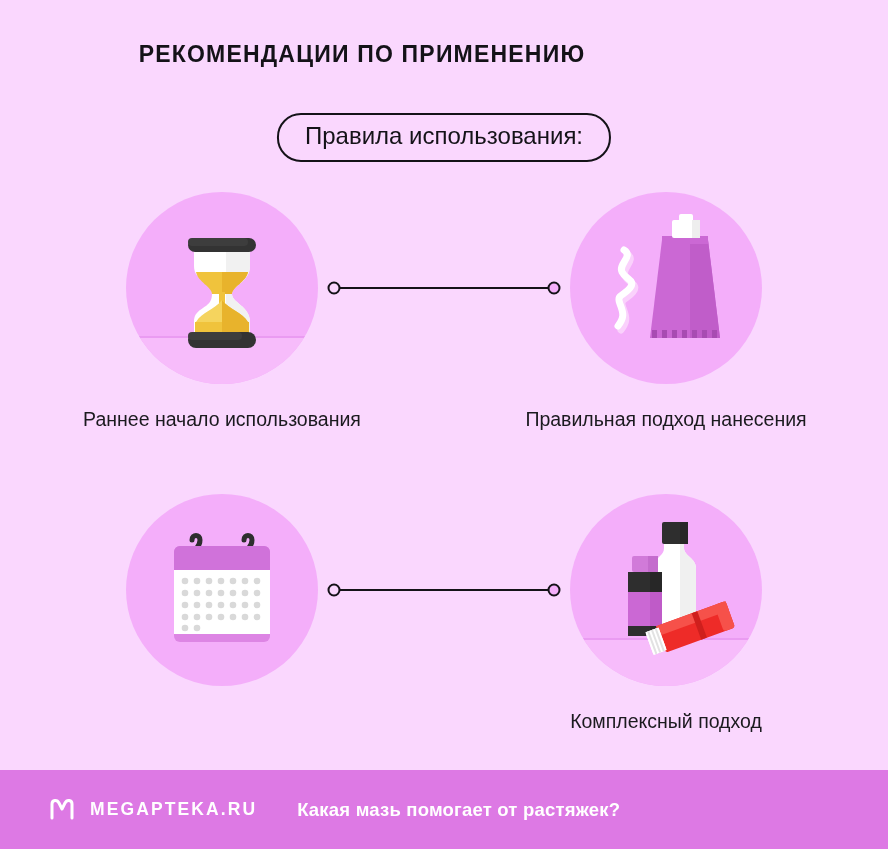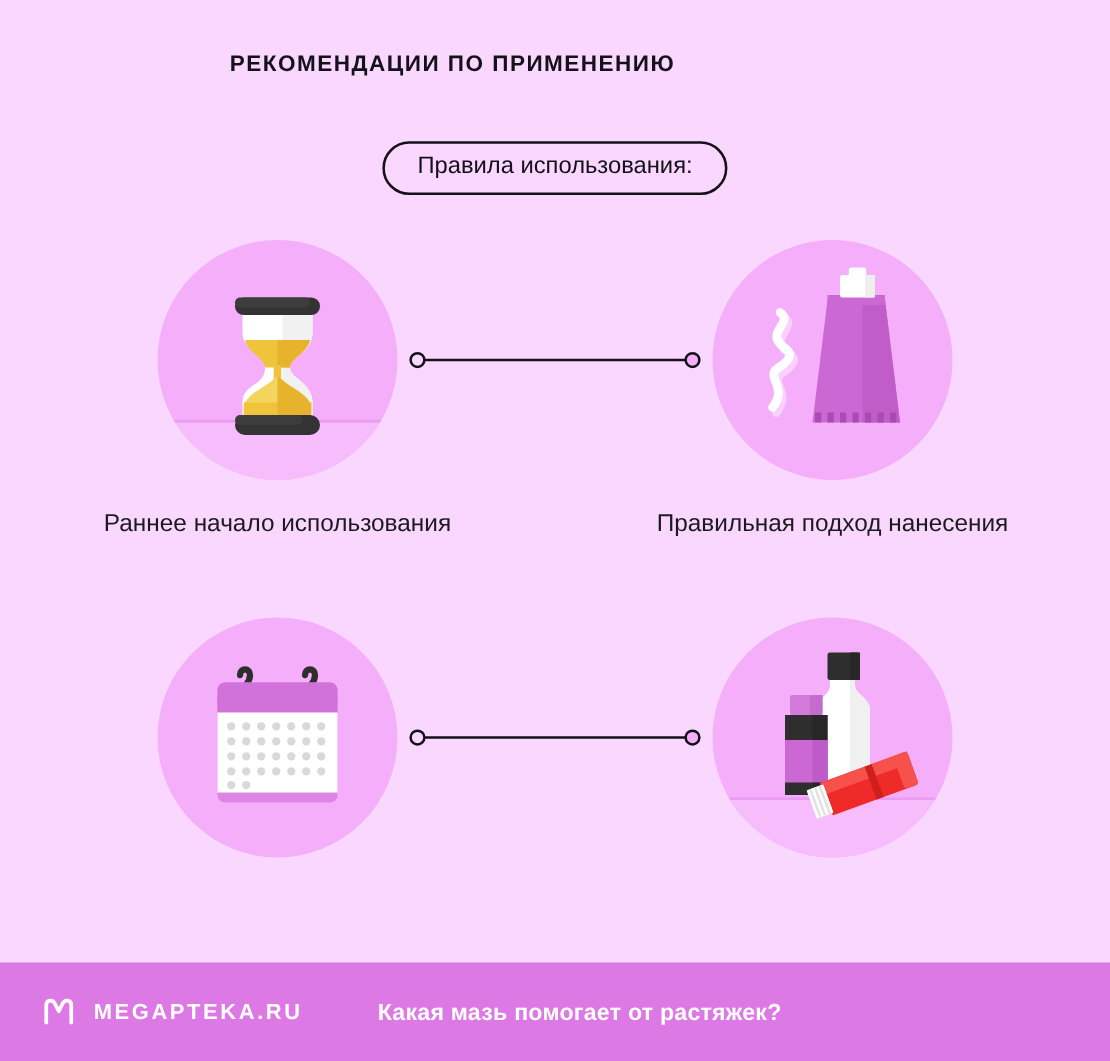--- a/index.html
+++ b/index.html
@@ -21,35 +21,35 @@
     background: #fad7fe;
   }
 
   
   .title {
     position: absolute;
     top: 41px;
     left: 0;
     width: 724px;
     text-align: center;
-    font-size: 18px;
+    font-size: 23px;
     font-weight: bold;
     letter-spacing: 1.2px;
     color: #141218;
     line-height: 1.2;
   }
   .pill {
     position: absolute;
     top: 113px;
     left: 50%;
     transform: translateX(-50%);
     border: 2px solid #141218;
     border-radius: 24px;
     padding: 7px 26px 9px;
-    font-size: 19px;
+    font-size: 24px;
     color: #141218;
     background: transparent;
     white-space: nowrap;
     line-height: 1.2;
   }
 
   
   .grid {
     position: absolute;
     top: 192px;
@@ -119,39 +119,39 @@
   
   .footer {
     position: absolute;
     left: 0;
     bottom: 0;
     width: 888px;
     height: 79px;
     background: #dd79e4;
     display: flex;
     align-items: center;
-    padding-left: 33px;
+    padding-left: 48px;
     box-sizing: border-box;
   }
   .brand {
     display: flex;
     align-items: center;
     gap: 14px;
   }
   .brand-name {
     color: #ffffff;
     font-size: 17.5px;
     font-weight: bold;
     letter-spacing: 2.1px;
   }
   .footer-question {
     color: #ffffff;
     font-size: 18.5px;
     font-weight: bold;
-    margin-left: 60px;
+    margin-left: 40px;
     letter-spacing: 0.2px;
   }
 
   .icon-svg { display: block; }
 </style>
 </head>
 <body>
 
 <div class="page">
 
@@ -312,20 +312,21 @@
               <rect x="76" y="122" width="14" height="24" rx="2" fill="#ffffff"></rect>
               <rect x="76" y="122" width="14" height="24" fill="#ffffff"></rect>
               <g fill="#e2e2e2">
                 <rect x="78" y="122" width="2" height="24"></rect>
                 <rect x="82" y="122" width="2" height="24"></rect>
                 <rect x="86" y="122" width="2" height="24"></rect>
               </g>
             </g>
           </svg>
         </div>
+        <div class="caption">Комплексный подход</div>
       </div>
 
       <svg class="connector" viewBox="0 0 234 14">
         <line x1="7" y1="7" x2="227" y2="7" stroke="#141218" stroke-width="2"></line>
         <circle cx="7" cy="7" r="5.5" fill="#fad7fe" stroke="#141218" stroke-width="2"></circle>
         <circle cx="227" cy="7" r="5.5" fill="#f4aefa" stroke="#141218" stroke-width="2"></circle>
       </svg>
     </div>
   </div>
 

